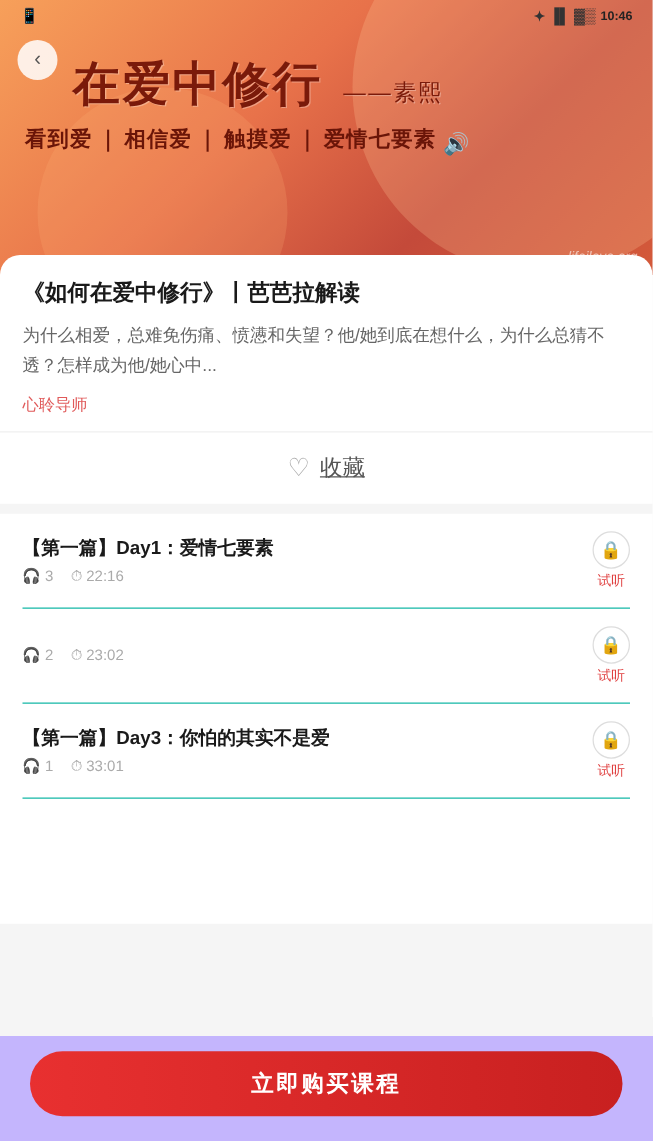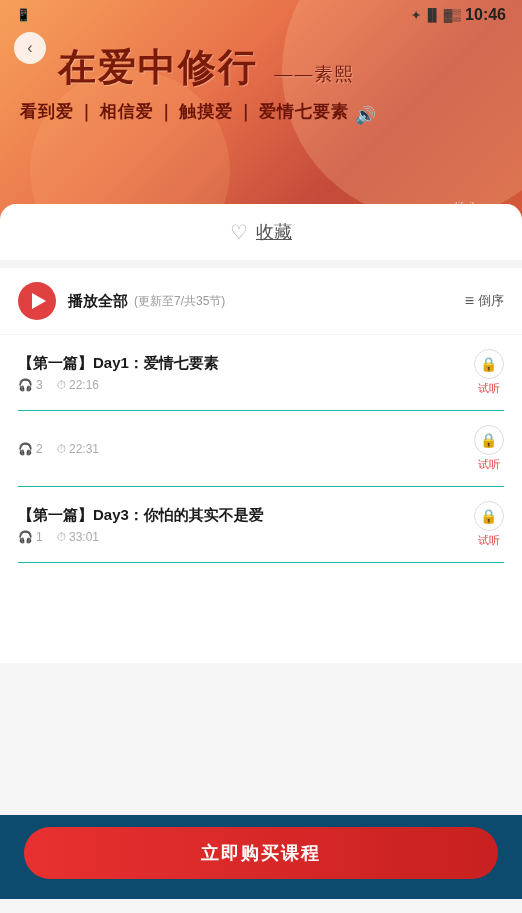--- a/index.html
+++ b/index.html
@@ -19,21 +19,21 @@
       justify-content: space-between;
       align-items: center;
       padding: 6px 16px 4px 16px;
       background: transparent;
       position: absolute;
       top: 0; left: 0; right: 0;
       z-index: 10;
     }
     .status-left { display: flex; align-items: center; gap: 4px; }
     .status-right { display: flex; align-items: center; gap: 4px; font-size: 12px; font-weight: 600; color: #333; }
-    .status-time { font-size: 16px; font-weight: 700; color: #222; }
+    .status-time { font-size: 10px; font-weight: 700; color: #222; }
 
     
     .hero {
       width: 100%;
       height: 220px;
       background: linear-gradient(135deg, #f7a05a 0%, #e8724a 40%, #c44a3a 70%, #d45a3a 100%);
       position: relative;
       overflow: hidden;
     }
     .hero-bg-circle1 {
@@ -231,25 +231,25 @@
     }
     .lock-icon-svg { font-size: 14px; color: #999; }
     .trial-label {
       font-size: 11px;
       color: #e04040;
     }
 
     
     .buy-bar {
       position: fixed;
-      bottom: 14px; left: 0; right: 0;
+      bottom: 0; left: 0; right: 0;
       max-width: 522px;
       margin: 0 auto;
       padding: 12px 24px 20px 24px;
-      background: #0c4a6e;
+      background: #c4b5fd;
       z-index: 20;
     }
     .buy-btn {
       width: 100%;
       height: 52px;
       background: linear-gradient(90deg, #e83030 0%, #c82020 100%);
       border: none;
       border-radius: 28px;
       color: #fff;
       font-size: 18px;
@@ -298,37 +298,31 @@
     <span class="hero-divider">｜</span>
     <span>爱情七要素</span>
     <span class="speaker-icon">🔊</span>
   </div>
 
   <div class="hero-watermark">lifeilove.org</div>
 </div>
 
 <div class="main-card">
 
+  <div class="course-info">
+    <div class="course-title">《如何在爱中修行》丨芭芭拉解读</div>
+    <div class="course-desc">为什么相爱，总难免伤痛、愤懑和失望？他/她到底在想什么，为什么总猜不透？怎样成为他/她心中...</div>
+    <span class="course-tag">心聆导师</span>
+  </div>
 
   <div class="favorite-section">
     <span class="heart-icon">♡</span>
     <span class="favorite-label">收藏</span>
   </div>
 
-  <div class="play-all-section">
-    <div class="play-btn-circle">
-      <div class="play-triangle"></div>
-    </div>
-    <span class="play-all-text">播放全部</span>
-    <span class="play-all-meta">(更新至7/共35节)</span>
-    <div class="sort-btn">
-      <span class="sort-icon">≡</span>
-      <span>倒序</span>
-    </div>
-  </div>
 
   <div class="episode-list">
 
     <div class="episode-item">
       <div class="episode-content">
         <div class="episode-title">【第一篇】Day1：爱情七要素</div>
         <div class="episode-meta">
           <span class="meta-item">
             <span class="meta-icon">🎧</span>
             <span>3</span>
@@ -349,21 +343,21 @@
 
     <div class="episode-item">
       <div class="episode-content">
         <div class="episode-meta">
           <span class="meta-item">
             <span class="meta-icon">🎧</span>
             <span>2</span>
           </span>
           <span class="meta-item">
             <span class="meta-icon">⏱</span>
-            <span>22:31</span>
+            <span>23:02</span>
           </span>
         </div>
       </div>
       <div class="episode-action">
         <div class="lock-circle">
           <span class="lock-icon-svg">🔒</span>
         </div>
         <span class="trial-label">试听</span>
       </div>
     </div>

